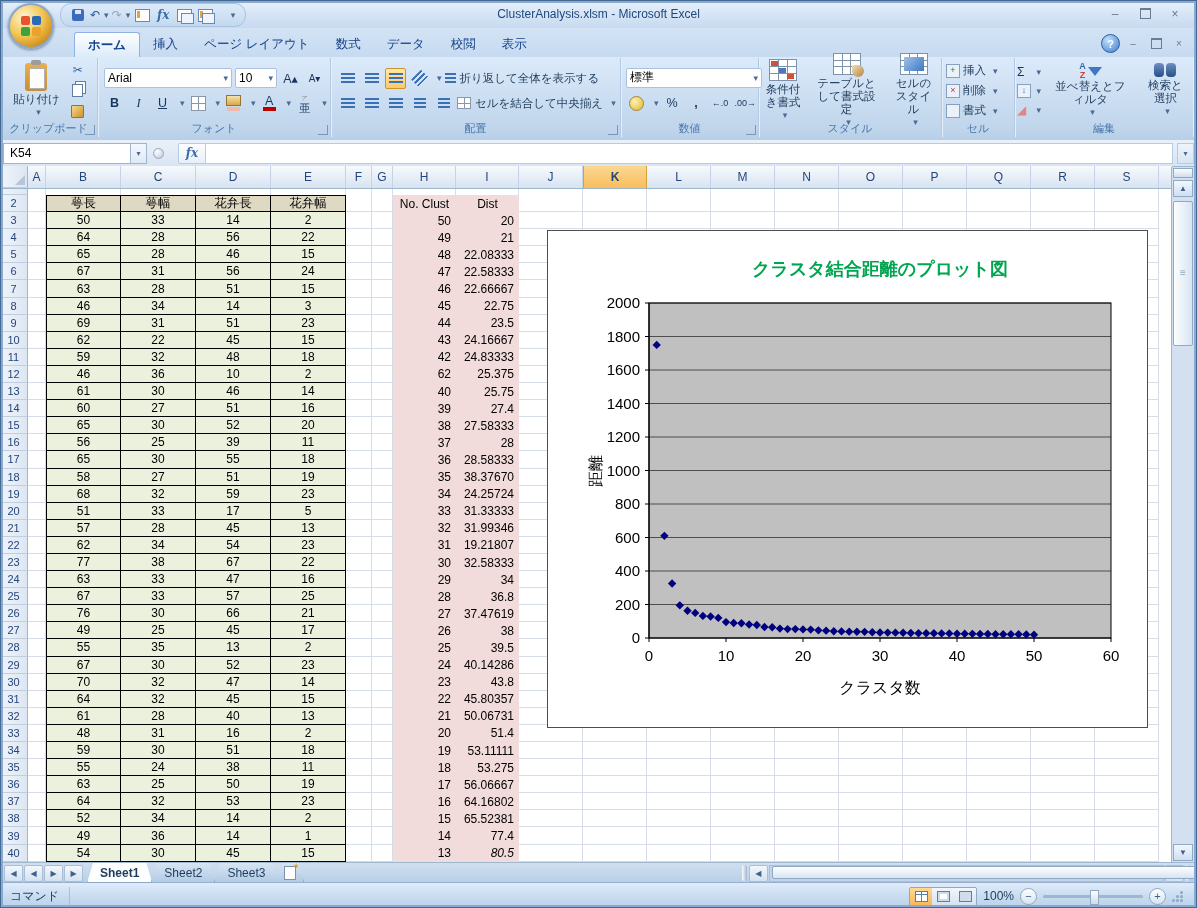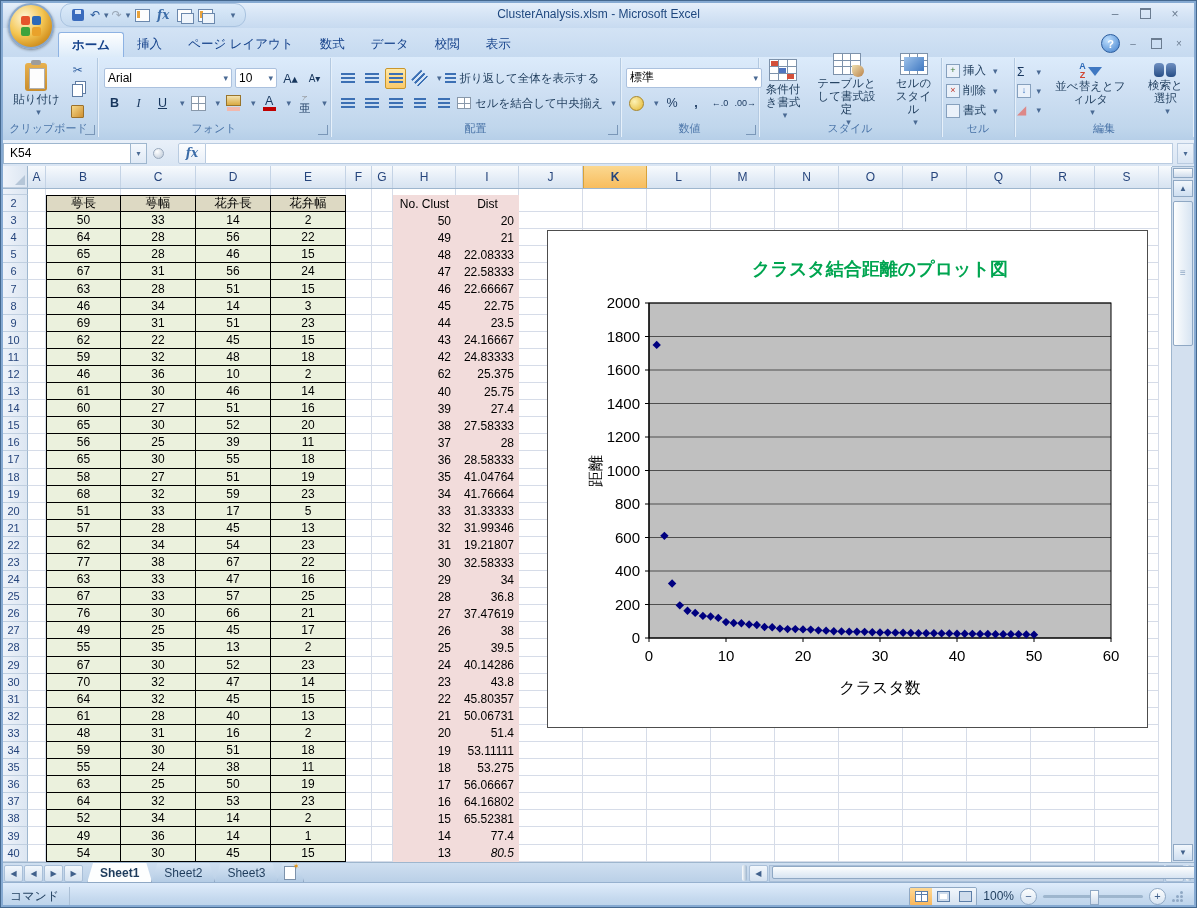--- a/index.html
+++ b/index.html
@@ -27,21 +27,21 @@
   .fxg{font-family:"DejaVu Serif",serif;font-style:italic;font-weight:bold;font-size:12px;color:#3b6ca8;}
   .title-text{position:absolute;left:0;right:0;top:0;height:28px;display:flex;align-items:center;justify-content:center;
     font-size:12px;color:#1e477e;}
   .win-controls{position:absolute;right:8px;top:5px;display:flex;gap:2px;z-index:60;}
   .wbtn{width:28px;height:17px;display:flex;align-items:center;justify-content:center;
     font-size:12px;color:#6b7c90;border-radius:3px;}
   .restore-box{width:9px;height:8px;border:1px solid #6b7c90;border-top-width:2px;}
   
   .tabrow{position:absolute;left:0;top:28px;width:100%;height:29px;
     background:linear-gradient(#d3e3f5,#c6daf0);}
-  .rtabs{position:absolute;left:58px;top:4px;display:flex;height:25px;}
+  .rtabs{position:absolute;left:74px;top:4px;display:flex;height:25px;}
   .rtab{padding:0 13px;display:flex;align-items:center;font-size:12.5px;color:#15428b;border-radius:3px 3px 0 0;}
   .rtab.active{background:linear-gradient(#fdfefe,#eaf3fc 60%,#dcebf9);border:1px solid #8db2e3;border-bottom:none;font-weight:bold;}
   .doc-controls{position:absolute;right:8px;top:6px;display:flex;gap:3px;align-items:center;z-index:60;}
   .helpbtn{width:17px;height:17px;border-radius:50%;background:radial-gradient(circle at 35% 30%,#bfe0ff,#3f7ecb);
     color:#fff;font-size:11px;font-weight:bold;display:flex;align-items:center;justify-content:center;border:1px solid #2c5d9e;}
   .dbtn{width:20px;height:15px;display:flex;align-items:center;justify-content:center;font-size:10px;color:#6b7c90;}
   
   .ribbon{position:absolute;left:0;top:57px;width:100%;height:83px;
     background:linear-gradient(#dcebfb,#cfe0f3 40%,#c0d6ec 85%,#b6cfe8);border-bottom:1px solid #8fb0d5;display:flex;}
   .rgroup{position:relative;height:79px;margin-top:1px;border-right:1px solid #b3c9e1;box-shadow:1px 0 0 #e6f0fa;}
@@ -876,21 +876,21 @@
       <div class="gr" style="height: 17.1px;">
         <div class="rowhdr" style="height: 17.1px;">18</div>
         <div class="cell" style="width: 18px; min-width: 18px; height: 17.1px;"></div>
         <div class="cell green bl" style="width: 75px; min-width: 75px; height: 17.1px;">58</div>
         <div class="cell green" style="width: 75px; min-width: 75px; height: 17.1px;">27</div>
         <div class="cell green" style="width: 75px; min-width: 75px; height: 17.1px;">51</div>
         <div class="cell green" style="width: 75px; min-width: 75px; height: 17.1px;">19</div>
         <div class="cell" style="width: 26px; min-width: 26px; height: 17.1px;"></div>
         <div class="cell" style="width: 21px; min-width: 21px; height: 17.1px;"></div>
         <div class="cell pink" style="width: 63px; min-width: 63px; height: 17.1px;">35</div>
-        <div class="cell pink" style="width: 63px; min-width: 63px; height: 17.1px;">41.04764</div>
+        <div class="cell pink" style="width: 63px; min-width: 63px; height: 17.1px;">38.37670</div>
         <div class="cell" style="width: 64px; min-width: 64px; height: 17.1px;"></div>
         <div class="cell" style="width: 64px; min-width: 64px; height: 17.1px;"></div>
         <div class="cell" style="width: 64px; min-width: 64px; height: 17.1px;"></div>
         <div class="cell" style="width: 64px; min-width: 64px; height: 17.1px;"></div>
         <div class="cell" style="width: 64px; min-width: 64px; height: 17.1px;"></div>
         <div class="cell" style="width: 64px; min-width: 64px; height: 17.1px;"></div>
         <div class="cell" style="width: 64px; min-width: 64px; height: 17.1px;"></div>
         <div class="cell" style="width: 64px; min-width: 64px; height: 17.1px;"></div>
         <div class="cell" style="width: 64px; min-width: 64px; height: 17.1px;"></div>
         <div class="cell" style="width: 64px; min-width: 64px; height: 17.1px;"></div>
@@ -898,21 +898,21 @@
       <div class="gr" style="height: 17.1px;">
         <div class="rowhdr" style="height: 17.1px;">19</div>
         <div class="cell" style="width: 18px; min-width: 18px; height: 17.1px;"></div>
         <div class="cell green bl" style="width: 75px; min-width: 75px; height: 17.1px;">68</div>
         <div class="cell green" style="width: 75px; min-width: 75px; height: 17.1px;">32</div>
         <div class="cell green" style="width: 75px; min-width: 75px; height: 17.1px;">59</div>
         <div class="cell green" style="width: 75px; min-width: 75px; height: 17.1px;">23</div>
         <div class="cell" style="width: 26px; min-width: 26px; height: 17.1px;"></div>
         <div class="cell" style="width: 21px; min-width: 21px; height: 17.1px;"></div>
         <div class="cell pink" style="width: 63px; min-width: 63px; height: 17.1px;">34</div>
-        <div class="cell pink" style="width: 63px; min-width: 63px; height: 17.1px;">41.76664</div>
+        <div class="cell pink" style="width: 63px; min-width: 63px; height: 17.1px;">24.25724</div>
         <div class="cell" style="width: 64px; min-width: 64px; height: 17.1px;"></div>
         <div class="cell" style="width: 64px; min-width: 64px; height: 17.1px;"></div>
         <div class="cell" style="width: 64px; min-width: 64px; height: 17.1px;"></div>
         <div class="cell" style="width: 64px; min-width: 64px; height: 17.1px;"></div>
         <div class="cell" style="width: 64px; min-width: 64px; height: 17.1px;"></div>
         <div class="cell" style="width: 64px; min-width: 64px; height: 17.1px;"></div>
         <div class="cell" style="width: 64px; min-width: 64px; height: 17.1px;"></div>
         <div class="cell" style="width: 64px; min-width: 64px; height: 17.1px;"></div>
         <div class="cell" style="width: 64px; min-width: 64px; height: 17.1px;"></div>
         <div class="cell" style="width: 64px; min-width: 64px; height: 17.1px;"></div>

